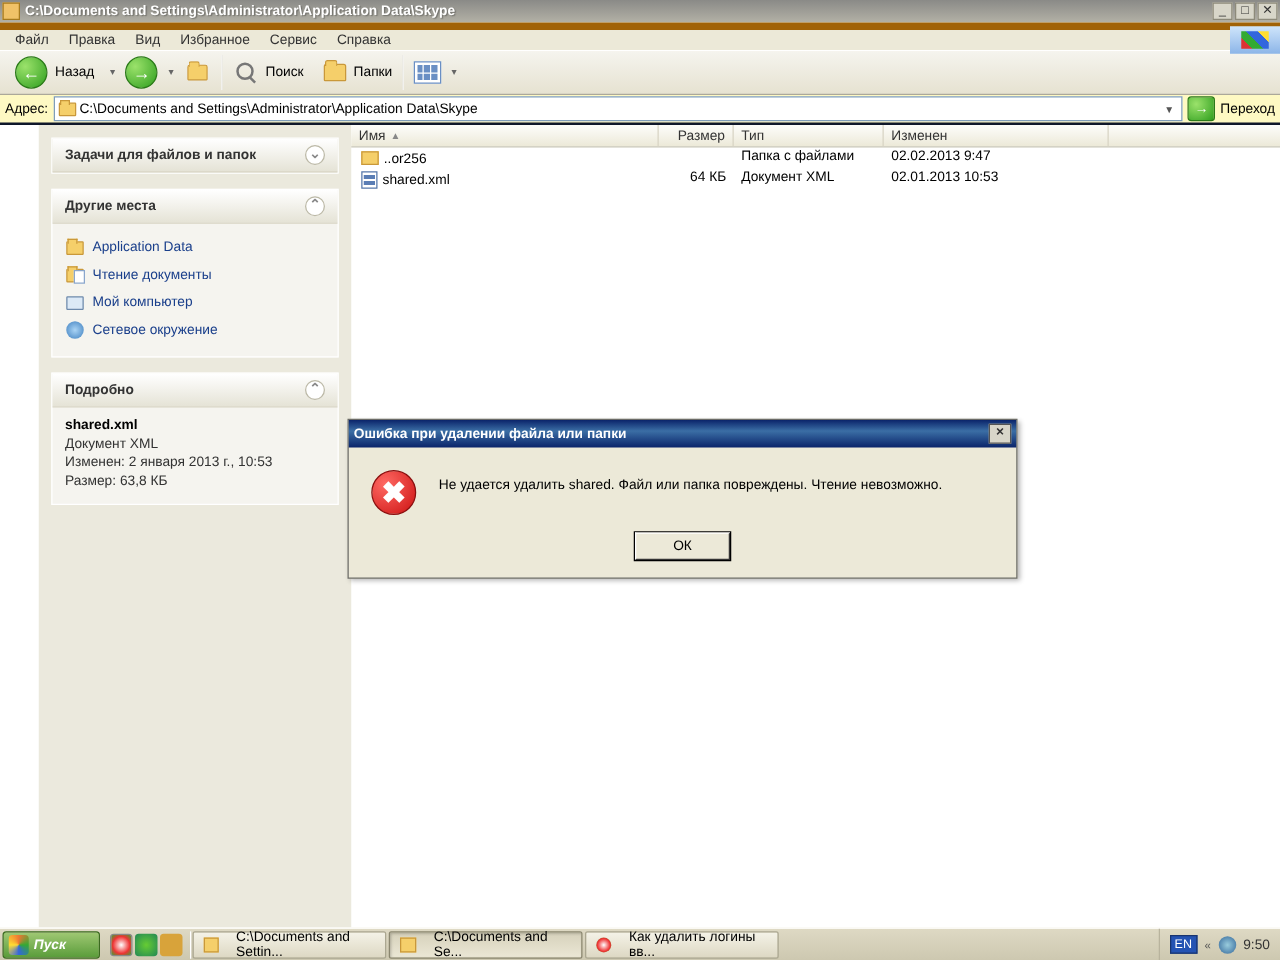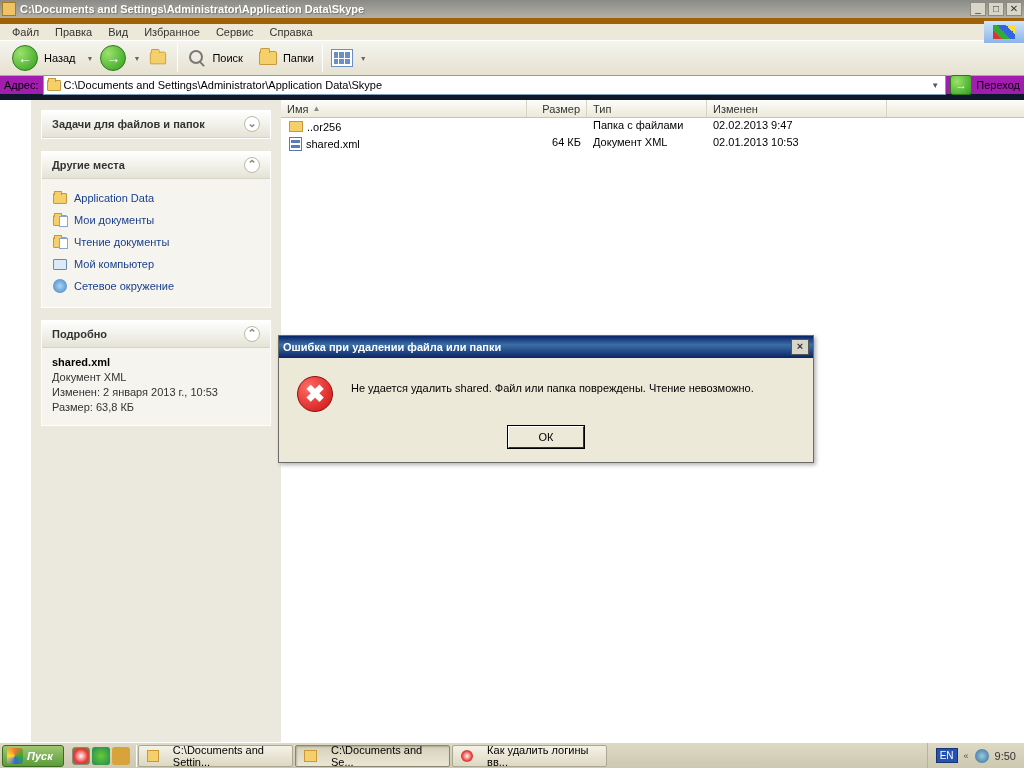--- a/index.html
+++ b/index.html
@@ -29,21 +29,21 @@
 .tool-ico { width:22px; height:22px; display:inline-flex; align-items:center; justify-content:center; }
 .folder-ico { width:18px; height:14px; background:#f5cf6a; border:1px solid #c9983a; border-radius:2px 2px 1px 1px; position:relative; }
 .folder-ico::before { content:""; position:absolute; top:-4px; left:0; width:8px; height:4px; background:#f5cf6a; border:1px solid #c9983a; border-bottom:none; border-radius:2px 2px 0 0; }
 .search-glass { width:16px; height:16px; position:relative; }
 .search-glass::before { content:""; position:absolute; width:10px; height:10px; border:2px solid #777; border-radius:50%; top:0; left:0; }
 .search-glass::after { content:""; position:absolute; width:6px; height:2px; background:#777; transform:rotate(45deg); bottom:1px; right:0; }
 .view-ico { width:22px; height:18px; border:1px solid #6a8fc4; background:#fff; display:grid; grid-template-columns:repeat(3,1fr); grid-template-rows:repeat(2,1fr); gap:1px; padding:2px; }
 .view-ico span { background:#6a8fc4; }
 
 
-.addressbar { height: 24px; background:#a21caf; border-bottom:6px solid #0f172a; display:flex; align-items:center; padding:0 4px; gap:4px; }
+.addressbar { height: 24px; background:#fef9c3; border-bottom:2px solid #0f172a; display:flex; align-items:center; padding:0 4px; gap:4px; }
 .addr-input-wrap { flex:1; height:20px; background:#fff; border:1px solid #7f9db9; display:flex; align-items:center; padding:0 2px; }
 .addr-input { flex:1; border:none; outline:none; height:16px; font-size:11px; padding-left:2px; }
 .addr-drop { width:16px; text-align:center; color:#555; font-size:8px; }
 .go-btn { width:22px; height:20px; background: radial-gradient(circle at 30% 30%, #9be26b, #2f9e1e); border:1px solid #2a7a18; border-radius:3px; color:#fff; display:flex; align-items:center; justify-content:center; }
 
 
 .content { position:absolute; top:100px; left:0; right:0; bottom:26px; background:#fff; display:flex; }
 .sidebar { width: 250px; background:#ebe9dd; padding:10px; overflow:auto; display:flex; flex-direction:column; gap:12px;margin-left:31px; }
 .panel { background:#f5f4ef; border:1px solid #fff; }
 .panel-head { background: linear-gradient(#fff,#e5e3d6); padding:5px 10px; font-weight:bold; color:#333; display:flex; justify-content:space-between; align-items:center; border-bottom:1px solid #d7d4c4; }
@@ -87,21 +87,21 @@
 .dlg-title-text { flex:1; }
 .dlg-close { width:18px; height:16px; background:#d8d6c9; border:1px solid #555; font-family: Arial; font-size:11px; text-align:center; line-height:13px; color:#333; font-weight:bold; }
 .dlg-body { padding:18px 18px 14px; display:flex; align-items:flex-start; gap:18px; }
 .err-ico { width:36px; height:36px; border-radius:50%; background:radial-gradient(circle at 30% 30%,#ff6a64,#c11); display:flex; align-items:center; justify-content:center; color:#fff; font-size:24px; font-weight:bold; border:1px solid #8a0e0e; }
 .dlg-msg { padding-top:6px; color:#000; }
 .dlg-buttons { text-align:center; padding:0 0 14px; }
 .dlg-ok { width:76px; height:22px; background:#ece9d8; border:1px solid #333; border-top-color:#fff; border-left-color:#fff; box-shadow: 0 0 0 1px #000; }
 
 
 .taskbar { position:absolute; bottom:0; left:0; right:0; height:26px; background:linear-gradient(#ded9c4,#cdc8b0); border-top:1px solid #fff; display:flex; align-items:center; }
-.start-btn { height:22px; margin:2px; padding:0 10px 0 4px; background:linear-gradient(#9fc873,#5a9c3a); border:1px solid #3a6b1e; border-radius:3px; display:flex; align-items:center; gap:4px; color:#fff; font-weight:bold; font-style: italic; }
+.start-btn { height:22px; margin:2px; padding:0 26px 0 4px; background:linear-gradient(#9fc873,#5a9c3a); border:1px solid #3a6b1e; border-radius:3px; display:flex; align-items:center; gap:4px; color:#fff; font-weight:bold; font-style: italic; }
 .start-logo { width:16px; height:16px; background: conic-gradient(#e73,#3a3,#36d,#fd3,#e73); border-radius:3px; }
 .quicklaunch { display:flex; gap:2px; padding:0 6px; }
 .ql-ico { width:18px; height:18px; border-radius:3px; }
 .taskbtn { height:22px; margin:2px 1px; padding:0 8px; background:linear-gradient(#f4f2e7,#ddd8c3); border:1px solid #aba791; border-radius:2px; display:flex; align-items:center; gap:14px; width:155px; }
 .taskbtn.active { background:linear-gradient(#d6d1bb,#ebe7d5); border-color:#8a866f; box-shadow: inset 1px 1px 2px rgba(0,0,0,.2); }
 .taskbtn .tico { width:14px; height:12px; }
 .tray { margin-left:auto; display:flex; align-items:center; gap:6px; padding:0 8px; height:100%; border-left:1px solid #b8b39d; }
 .lang { background:#2453b3; color:#fff; padding:1px 3px; font-size:10px; border:1px solid #18346f; }
 .tray-arrows { font-size:9px; color:#555;}
 .clock { color:#333; }
@@ -197,26 +197,20 @@
         <span>Другие места</span>
         <span class="panel-chevron">⌃</span>
       </div>
       <div class="panel-body">
         <ul class="places-list">
           <li>
               <span class="mini-ico">
                 <span class="mini-folder"></span>
               </span>
               <span>Application Data</span>
-            </li>
-          <li>
-              <span class="mini-ico">
-                <span class="mini-folder mini-docs"></span>
-              </span>
-              <span>Мои документы</span>
             </li>
           <li>
               <span class="mini-ico">
                 <span class="mini-folder mini-docs"></span>
               </span>
               <span>Чтение документы</span>
             </li>
           <li>
               <span class="mini-ico">
                 <span class="mini-computer"></span>

